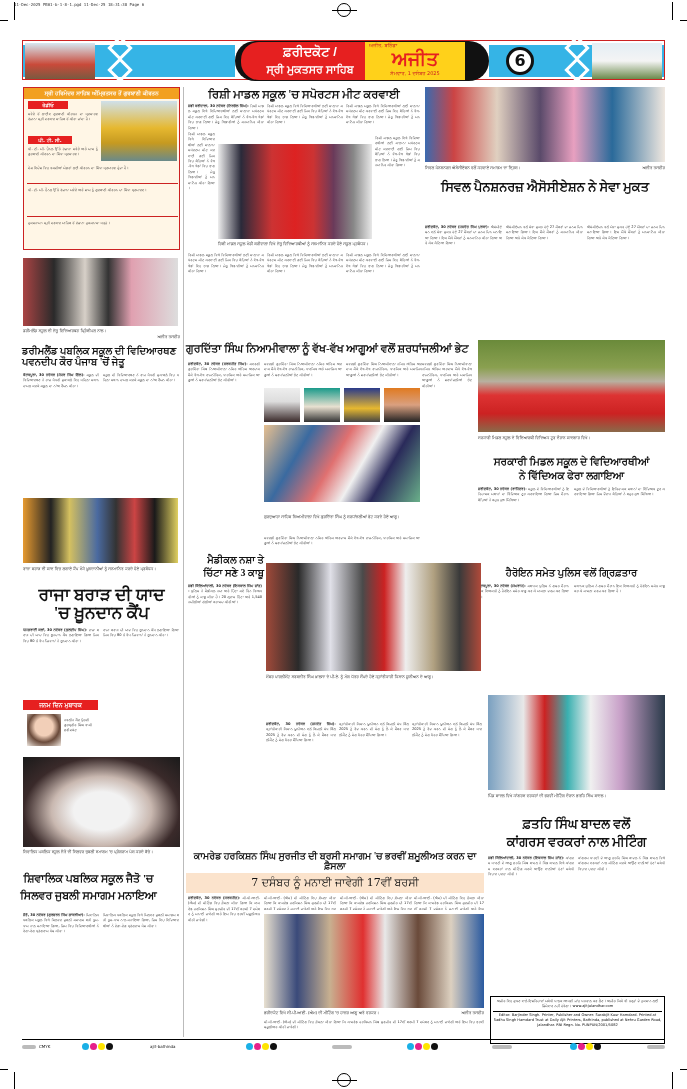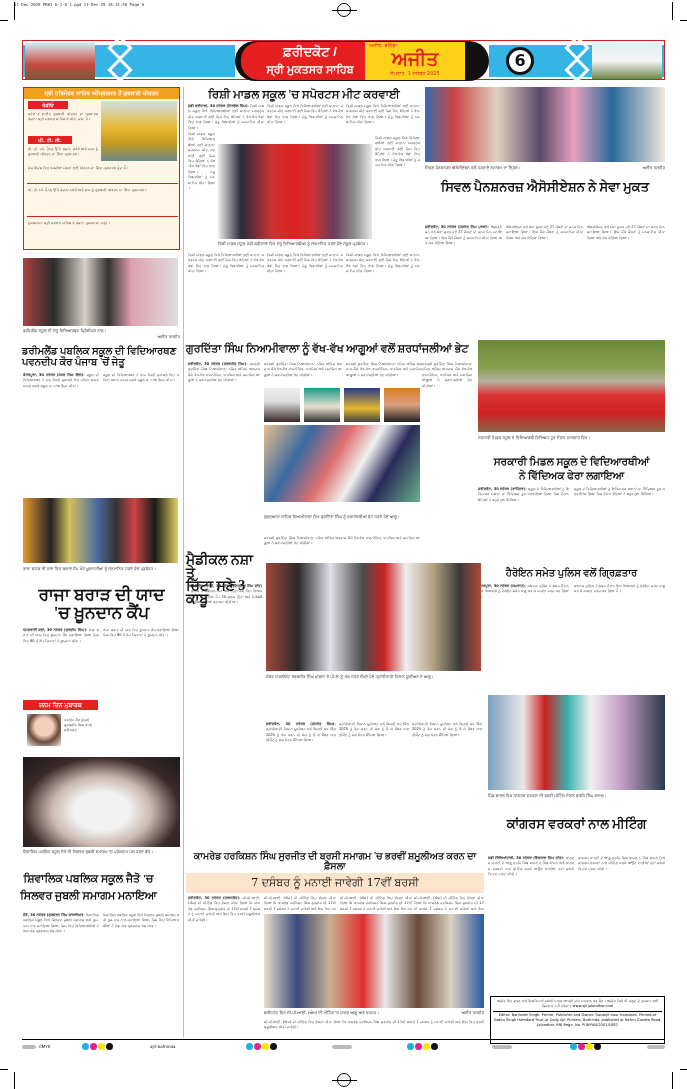--- a/index.html
+++ b/index.html
@@ -148,41 +148,42 @@
 
 <div class="abs photo" style="left:478px;top:340px;width:187px;height:92px;background:linear-gradient(#6a8a3a 0%,#8aa050 30%,#b8b0a0 45%,#d33 60%,#c22 80%,#8a6a4a 100%)"></div>
 <div class="abs cap" style="left:478px;top:435px;width:187px">ਸਰਕਾਰੀ ਮਿਡਲ ਸਕੂਲ ਦੇ ਵਿਦਿਆਰਥੀ ਵਿਦਿਅਕ ਟੂਰ ਦੌਰਾਨ ਯਾਦਗਾਰ ਵਿਖੇ।</div>
 <div class="abs hl" style="left:478px;top:455px;width:187px;font-size:10.5px;text-align:center;line-height:14px">
   <div>ਸਰਕਾਰੀ ਮਿਡਲ ਸਕੂਲ ਦੇ ਵਿਦਿਆਰਥੀਆਂ</div>
   <div>ਨੇ ਵਿੱਦਿਅਕ ਫੇਰਾ ਲਗਾਇਆ</div>
 </div>
 <div class="abs txt" style="left:478px;top:487px;width:91px;height:75px;overflow:hidden"><b>ਫ਼ਰੀਦਕੋਟ, 30 ਨਵੰਬਰ (ਰਾਜਿੰਦਰ)-</b> <span>ਸਕੂਲ ਦੇ ਵਿਦਿਆਰਥੀਆਂ ਨੂੰ ਇਤਿਹਾਸਕ ਸਥਾਨਾਂ ਦਾ ਵਿੱਦਿਅਕ ਟੂਰ ਕਰਵਾਇਆ ਗਿਆ ਜਿਸ ਦੌਰਾਨ ਬੱਚਿਆਂ ਨੇ ਬਹੁਤ ਕੁਝ ਸਿੱਖਿਆ।</span></div>
 <div class="abs txt" style="left:574px;top:487px;width:91px;height:75px;overflow:hidden">ਸਕੂਲ ਦੇ ਵਿਦਿਆਰਥੀਆਂ ਨੂੰ ਇਤਿਹਾਸਕ ਸਥਾਨਾਂ ਦਾ ਵਿੱਦਿਅਕ ਟੂਰ ਕਰਵਾਇਆ ਗਿਆ ਜਿਸ ਦੌਰਾਨ ਬੱਚਿਆਂ ਨੇ ਬਹੁਤ ਕੁਝ ਸਿੱਖਿਆ।</div>
 
-<div class="abs hl" style="left:186px;top:553px;width:78px;font-size:14px;text-align:left;line-height:13px">
+<div class="abs hl" style="left:186px;top:553px;width:78px;font-size:10px;text-align:right;line-height:13px">
   <div>ਮੈਡੀਕਲ ਨਸ਼ਾ ਤੇ</div>
   <div>ਚਿੱਟਾ ਸਣੇ 3 ਕਾਬੂ</div>
 </div>
 <div class="abs txt" style="left:188px;top:584px;width:74px;height:262px;overflow:hidden"><b>ਮੰਡੀ ਕਿੱਲਿਆਂਵਾਲੀ, 30 ਨਵੰਬਰ (ਇਕਬਾਲ ਸਿੰਘ ਸ਼ਾਂਤ)-</b> <span>ਪੁਲਿਸ ਨੇ ਮੈਡੀਕਲ ਨਸ਼ਾ ਅਤੇ ਚਿੱਟਾ ਸਣੇ ਤਿੰਨ ਵਿਅਕਤੀਆਂ ਨੂੰ ਕਾਬੂ ਕੀਤਾ ਹੈ। 20 ਗ੍ਰਾਮ ਚਿੱਟਾ ਅਤੇ 1,540 ਨਸ਼ੀਲੀਆਂ ਗੋਲੀਆਂ ਬਰਾਮਦ ਕੀਤੀਆਂ।</span></div>
 
 <div class="abs hl" style="left:478px;top:568px;width:187px;font-size:10px;text-align:center">ਹੈਰੋਇਨ ਸਮੇਤ ਪੁਲਿਸ ਵਲੋਂ ਗ੍ਰਿਫ਼ਤਾਰ</div>
 <div class="abs txt" style="left:478px;top:584px;width:91px;height:90px;overflow:hidden"><b>ਕੋਟਕਪੂਰਾ, 30 ਨਵੰਬਰ (ਮੇਘਰਾਜ)-</b> <span>ਸਥਾਨਕ ਪੁਲਿਸ ਨੇ ਗਸ਼ਤ ਦੌਰਾਨ ਇਕ ਵਿਅਕਤੀ ਨੂੰ ਹੈਰੋਇਨ ਸਮੇਤ ਕਾਬੂ ਕਰ ਕੇ ਮਾਮਲਾ ਦਰਜ ਕਰ ਲਿਆ ਹੈ।</span></div>
 <div class="abs txt" style="left:574px;top:584px;width:91px;height:90px;overflow:hidden">ਸਥਾਨਕ ਪੁਲਿਸ ਨੇ ਗਸ਼ਤ ਦੌਰਾਨ ਇਕ ਵਿਅਕਤੀ ਨੂੰ ਹੈਰੋਇਨ ਸਮੇਤ ਕਾਬੂ ਕਰ ਕੇ ਮਾਮਲਾ ਦਰਜ ਕਰ ਲਿਆ ਹੈ।</div>
 
 <div class="abs photo" style="left:266px;top:563px;width:215px;height:108px;background:linear-gradient(90deg,#a04a3a 0%,#2a2a2a 15%,#e0e0e8 30%,#4a4a4a 45%,#c22 55%,#eee 65%,#b0a080 78%,#3a3a3a 90%,#b04a3a 100%)"></div>
 <div class="abs cap" style="left:266px;top:674px;width:215px">ਮੈਂਬਰ ਪਾਰਲੀਮੈਂਟ ਸਰਬਜੀਤ ਸਿੰਘ ਖ਼ਾਲਸਾ ਦੇ ਪੀ.ਏ. ਨੂੰ ਮੰਗ ਪੱਤਰ ਸੌਂਪਦੇ ਹੋਏ ਕ੍ਰਾਂਤੀਕਾਰੀ ਕਿਸਾਨ ਯੂਨੀਅਨ ਦੇ ਆਗੂ।</div>
 <div class="abs hl" style="left:266px;top:692px;width:215px;font-size:10.5px;text-align:center;line-height:14px">
 </div>
 <div class="abs txt" style="left:266px;top:722px;width:70px;height:125px;overflow:hidden"><b>ਫ਼ਰੀਦਕੋਟ, 30 ਨਵੰਬਰ (ਜਸਵੰਤ ਸਿੰਘ)-</b> <span>ਕ੍ਰਾਂਤੀਕਾਰੀ ਕਿਸਾਨ ਯੂਨੀਅਨ ਵਲੋਂ ਬਿਜਲੀ ਸੋਧ ਬਿੱਲ 2025 ਨੂੰ ਰੱਦ ਕਰਨ ਦੀ ਮੰਗ ਨੂੰ ਲੈ ਕੇ ਮੈਂਬਰ ਪਾਰਲੀਮੈਂਟ ਨੂੰ ਮੰਗ ਪੱਤਰ ਸੌਂਪਿਆ ਗਿਆ।</span></div>
 <div class="abs txt" style="left:339px;top:722px;width:70px;height:125px;overflow:hidden">ਕ੍ਰਾਂਤੀਕਾਰੀ ਕਿਸਾਨ ਯੂਨੀਅਨ ਵਲੋਂ ਬਿਜਲੀ ਸੋਧ ਬਿੱਲ 2025 ਨੂੰ ਰੱਦ ਕਰਨ ਦੀ ਮੰਗ ਨੂੰ ਲੈ ਕੇ ਮੈਂਬਰ ਪਾਰਲੀਮੈਂਟ ਨੂੰ ਮੰਗ ਪੱਤਰ ਸੌਂਪਿਆ ਗਿਆ।</div>
 <div class="abs txt" style="left:412px;top:722px;width:70px;height:125px;overflow:hidden">ਕ੍ਰਾਂਤੀਕਾਰੀ ਕਿਸਾਨ ਯੂਨੀਅਨ ਵਲੋਂ ਬਿਜਲੀ ਸੋਧ ਬਿੱਲ 2025 ਨੂੰ ਰੱਦ ਕਰਨ ਦੀ ਮੰਗ ਨੂੰ ਲੈ ਕੇ ਮੈਂਬਰ ਪਾਰਲੀਮੈਂਟ ਨੂੰ ਮੰਗ ਪੱਤਰ ਸੌਂਪਿਆ ਗਿਆ।</div>
 
 <div class="abs photo" style="left:488px;top:695px;width:177px;height:95px;background:linear-gradient(90deg,#7aa0c0 0%,#e8e8e8 20%,#c22 32%,#3ab0b0 45%,#f0f0f0 58%,#c8a0c8 75%,#2a3a4a 100%)"></div>
 <div class="abs cap" style="left:488px;top:793px;width:177px">ਪਿੰਡ ਬਾਦਲ ਵਿਖੇ ਕਾਂਗਰਸ ਵਰਕਰਾਂ ਦੀ ਭਰਵੀਂ ਮੀਟਿੰਗ ਦੌਰਾਨ ਫ਼ਤਹਿ ਸਿੰਘ ਬਾਦਲ।</div>
 <div class="abs hl" style="left:488px;top:815px;width:177px;font-size:13px;text-align:center;line-height:18px">
+  <div>ਫ਼ਤਹਿ ਸਿੰਘ ਬਾਦਲ ਵਲੋਂ</div>
   <div>ਕਾਂਗਰਸ ਵਰਕਰਾਂ ਨਾਲ ਮੀਟਿੰਗ</div>
 </div>
 <div class="abs txt" style="left:488px;top:856px;width:86px;height:135px;overflow:hidden"><b>ਮੰਡੀ ਕਿੱਲਿਆਂਵਾਲੀ, 30 ਨਵੰਬਰ (ਇਕਬਾਲ ਸਿੰਘ ਸ਼ਾਂਤ)-</b> <span>ਕਾਂਗਰਸ ਪਾਰਟੀ ਦੇ ਆਗੂ ਫ਼ਤਹਿ ਸਿੰਘ ਬਾਦਲ ਨੇ ਪਿੰਡ ਬਾਦਲ ਵਿਖੇ ਕਾਂਗਰਸ ਵਰਕਰਾਂ ਨਾਲ ਮੀਟਿੰਗ ਕਰਕੇ ਆਉਣ ਵਾਲੀਆਂ ਚੋਣਾਂ ਸਬੰਧੀ ਵਿਚਾਰ ਚਰਚਾ ਕੀਤੀ।</span></div>
 <div class="abs txt" style="left:578px;top:856px;width:87px;height:135px;overflow:hidden">ਕਾਂਗਰਸ ਪਾਰਟੀ ਦੇ ਆਗੂ ਫ਼ਤਹਿ ਸਿੰਘ ਬਾਦਲ ਨੇ ਪਿੰਡ ਬਾਦਲ ਵਿਖੇ ਕਾਂਗਰਸ ਵਰਕਰਾਂ ਨਾਲ ਮੀਟਿੰਗ ਕਰਕੇ ਆਉਣ ਵਾਲੀਆਂ ਚੋਣਾਂ ਸਬੰਧੀ ਵਿਚਾਰ ਚਰਚਾ ਕੀਤੀ।</div>
 
 <div class="abs hl" style="left:186px;top:852px;width:298px;font-size:9.5px;text-align:center">ਕਾਮਰੇਡ ਹਰਕਿਸ਼ਨ ਸਿੰਘ ਸੁਰਜੀਤ ਦੀ ਬਰਸੀ ਸਮਾਗਮ 'ਚ ਭਰਵੀਂ ਸ਼ਮੂਲੀਅਤ ਕਰਨ ਦਾ ਫ਼ੈਸਲਾ</div>
 <div class="abs hl" style="left:186px;top:873px;width:298px;height:20px;background:#fbe3cc;font-size:11px;text-align:center;line-height:20px;font-weight:normal;font-family:'DejaVu Serif',serif">7 ਦਸੰਬਰ ਨੂੰ ਮਨਾਈ ਜਾਵੇਗੀ 17ਵੀਂ ਬਰਸੀ</div>
 <div class="abs txt" style="left:188px;top:896px;width:72px;height:140px;overflow:hidden"><b>ਫ਼ਰੀਦਕੋਟ, 30 ਨਵੰਬਰ (ਸਰਬਜੀਤ)-</b> <span>ਸੀ.ਪੀ.ਆਈ. (ਐਮ) ਦੀ ਮੀਟਿੰਗ ਵਿਚ ਫ਼ੈਸਲਾ ਕੀਤਾ ਗਿਆ ਕਿ ਕਾਮਰੇਡ ਹਰਕਿਸ਼ਨ ਸਿੰਘ ਸੁਰਜੀਤ ਦੀ 17ਵੀਂ ਬਰਸੀ 7 ਦਸੰਬਰ ਨੂੰ ਮਨਾਈ ਜਾਵੇਗੀ ਅਤੇ ਇਸ ਵਿਚ ਭਰਵੀਂ ਸ਼ਮੂਲੀਅਤ ਕੀਤੀ ਜਾਵੇਗੀ।</span></div>
 <div class="abs txt" style="left:264px;top:896px;width:72px;height:14px;overflow:hidden">ਸੀ.ਪੀ.ਆਈ. (ਐਮ) ਦੀ ਮੀਟਿੰਗ ਵਿਚ ਫ਼ੈਸਲਾ ਕੀਤਾ ਗਿਆ ਕਿ ਕਾਮਰੇਡ ਹਰਕਿਸ਼ਨ ਸਿੰਘ ਸੁਰਜੀਤ ਦੀ 17ਵੀਂ ਬਰਸੀ 7 ਦਸੰਬਰ ਨੂੰ ਮਨਾਈ ਜਾਵੇਗੀ ਅਤੇ ਇਸ ਵਿਚ ਭਰਵੀਂ ਸ਼ਮੂਲੀਅਤ ਕੀਤੀ ਜਾਵੇਗੀ।</div>
 <div class="abs txt" style="left:340px;top:896px;width:72px;height:14px;overflow:hidden">ਸੀ.ਪੀ.ਆਈ. (ਐਮ) ਦੀ ਮੀਟਿੰਗ ਵਿਚ ਫ਼ੈਸਲਾ ਕੀਤਾ ਗਿਆ ਕਿ ਕਾਮਰੇਡ ਹਰਕਿਸ਼ਨ ਸਿੰਘ ਸੁਰਜੀਤ ਦੀ 17ਵੀਂ ਬਰਸੀ 7 ਦਸੰਬਰ ਨੂੰ ਮਨਾਈ ਜਾਵੇਗੀ ਅਤੇ ਇਸ ਵਿਚ ਭਰਵੀਂ ਸ਼ਮੂਲੀਅਤ ਕੀਤੀ ਜਾਵੇਗੀ।</div>

